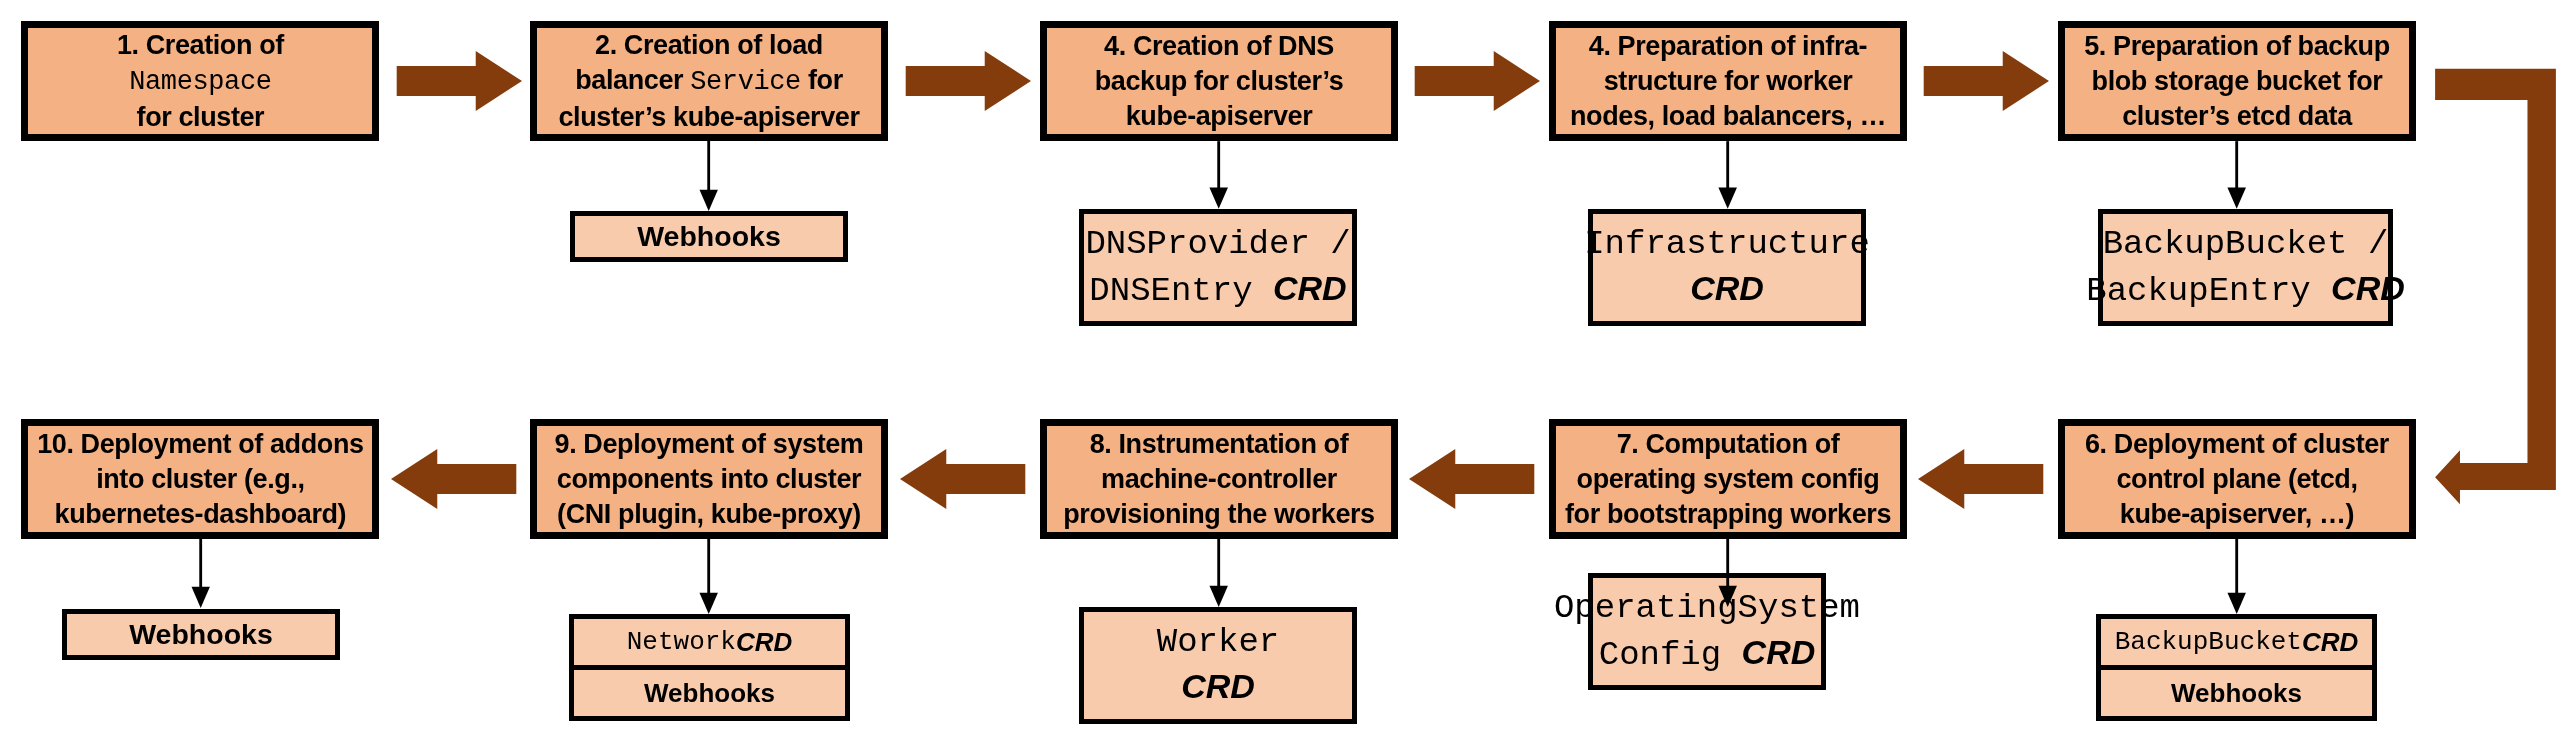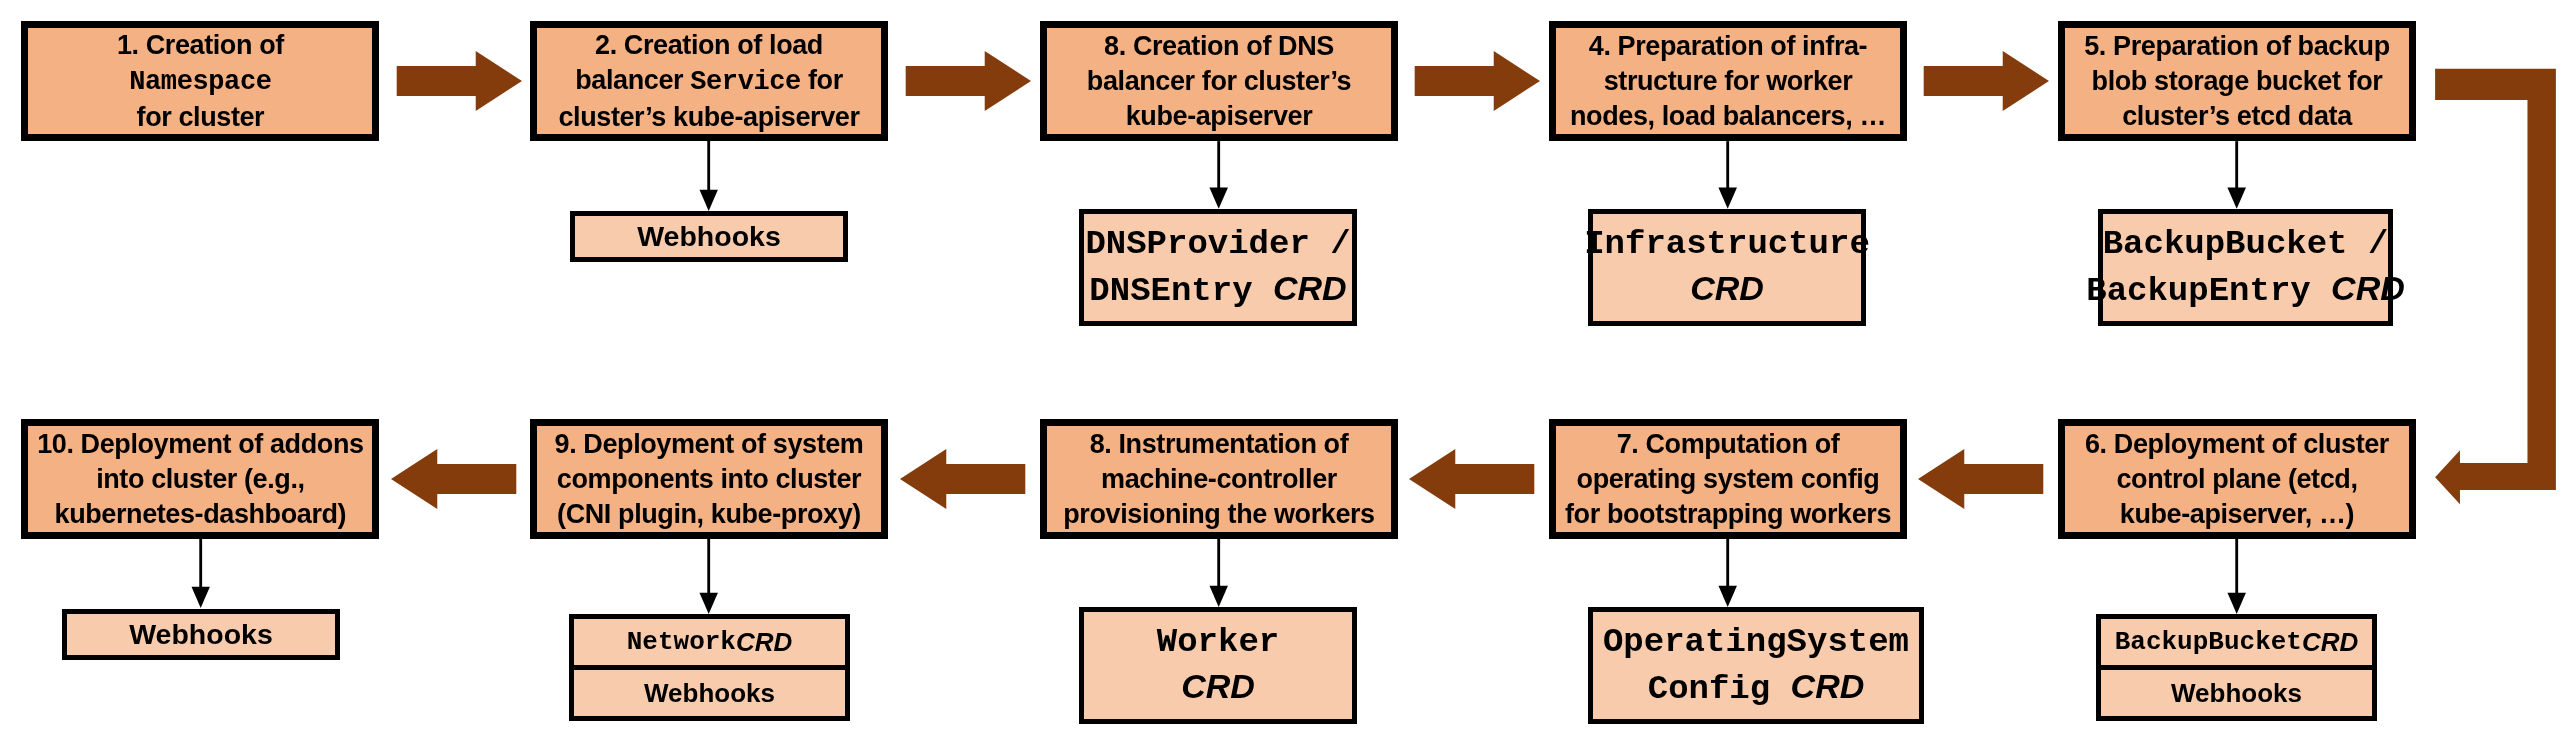--- a/index.html
+++ b/index.html
@@ -57,21 +57,21 @@
     display: flex; flex-direction: column;
   }
   .stack-row {
     flex: 1;
     display: flex; justify-content: center; align-items: center;
     font-size: 26px; font-weight: 400;
     font-family: "Liberation Mono", monospace;
     white-space: nowrap;
   }
   .stack-row + .stack-row { border-top: 5px solid var(--border, #000); }
-  .mono { font-family: "Liberation Mono", monospace; font-weight: 700; }
+  .mono { font-family: "Liberation Mono", monospace; font-weight: 400; }
   .crd  { font-family: "Liberation Sans", sans-serif; font-weight: 700; font-style: italic; }
   .plain{ font-family: "Liberation Sans", sans-serif; font-weight: 700; }
   
   svg.block-arrow, svg.wrap-arrow { position: absolute; color: var(--arrow, #843C0C); display: block; }
   svg.connector { position: absolute; color: var(--border, #000); display: block; }
 </style>
 </head>
 <body>
 
 <div id="canvas">
@@ -80,22 +80,22 @@
     <div class="main-line"><span class="plain">1. Creation of</span></div>
     <div class="main-line"><span class="mono">Namespace</span></div>
     <div class="main-line"><span class="plain">for cluster</span></div>
   </div>
   <div class="main-box" style="left:530px;top:21.4px">
     <div class="main-line"><span class="plain">2. Creation of load</span></div>
     <div class="main-line"><span class="plain">balancer </span><span class="mono">Service</span><span class="plain"> for</span></div>
     <div class="main-line"><span class="plain">cluster’s kube-apiserver</span></div>
   </div>
   <div class="main-box" style="left:1040px;top:21.4px">
-    <div class="main-line"><span class="plain">8. Creation of DNS</span></div>
-    <div class="main-line"><span class="plain">balancer for cluster’s</span></div>
+    <div class="main-line"><span class="plain">4. Creation of DNS</span></div>
+    <div class="main-line"><span class="plain">backup for cluster’s</span></div>
     <div class="main-line"><span class="plain">kube-apiserver</span></div>
   </div>
   <div class="main-box" style="left:1549px;top:21.4px">
     <div class="main-line"><span class="plain">4. Preparation of infra-</span></div>
     <div class="main-line"><span class="plain">structure for worker</span></div>
     <div class="main-line"><span class="plain">nodes, load balancers, …</span></div>
   </div>
   <div class="main-box" style="left:2058px;top:21.4px">
     <div class="main-line"><span class="plain">5. Preparation of backup</span></div>
     <div class="main-line"><span class="plain">blob storage bucket for</span></div>
@@ -153,21 +153,21 @@
         <span class="crd">CRD</span>
       </div>
     <div class="stack-row">
         <span class="plain">Webhooks</span>
       </div>
   </div>
   <div class="sub-box" style="left:1079px;top:607px;width:278px;height:117px">
     <div class="sub-line"><span class="mono">Worker</span></div>
     <div class="sub-line"><span class="crd">CRD</span></div>
   </div>
-  <div class="sub-box" style="left:1588px;top:607px;width:336px;height:117px">
+  <div class="sub-box" style="left:1588px;top:573px;width:238px;height:117px">
     <div class="sub-line"><span class="mono">OperatingSystem</span></div>
     <div class="sub-line"><span class="mono">Config </span><span class="crd">CRD</span></div>
   </div>
   <div class="stack" style="left:2096px;top:614px;width:281px;height:107px">
     <div class="stack-row">
         <span class="mono">BackupBucket </span>
         <span class="crd">CRD</span>
       </div>
     <div class="stack-row">
         <span class="plain">Webhooks</span>

